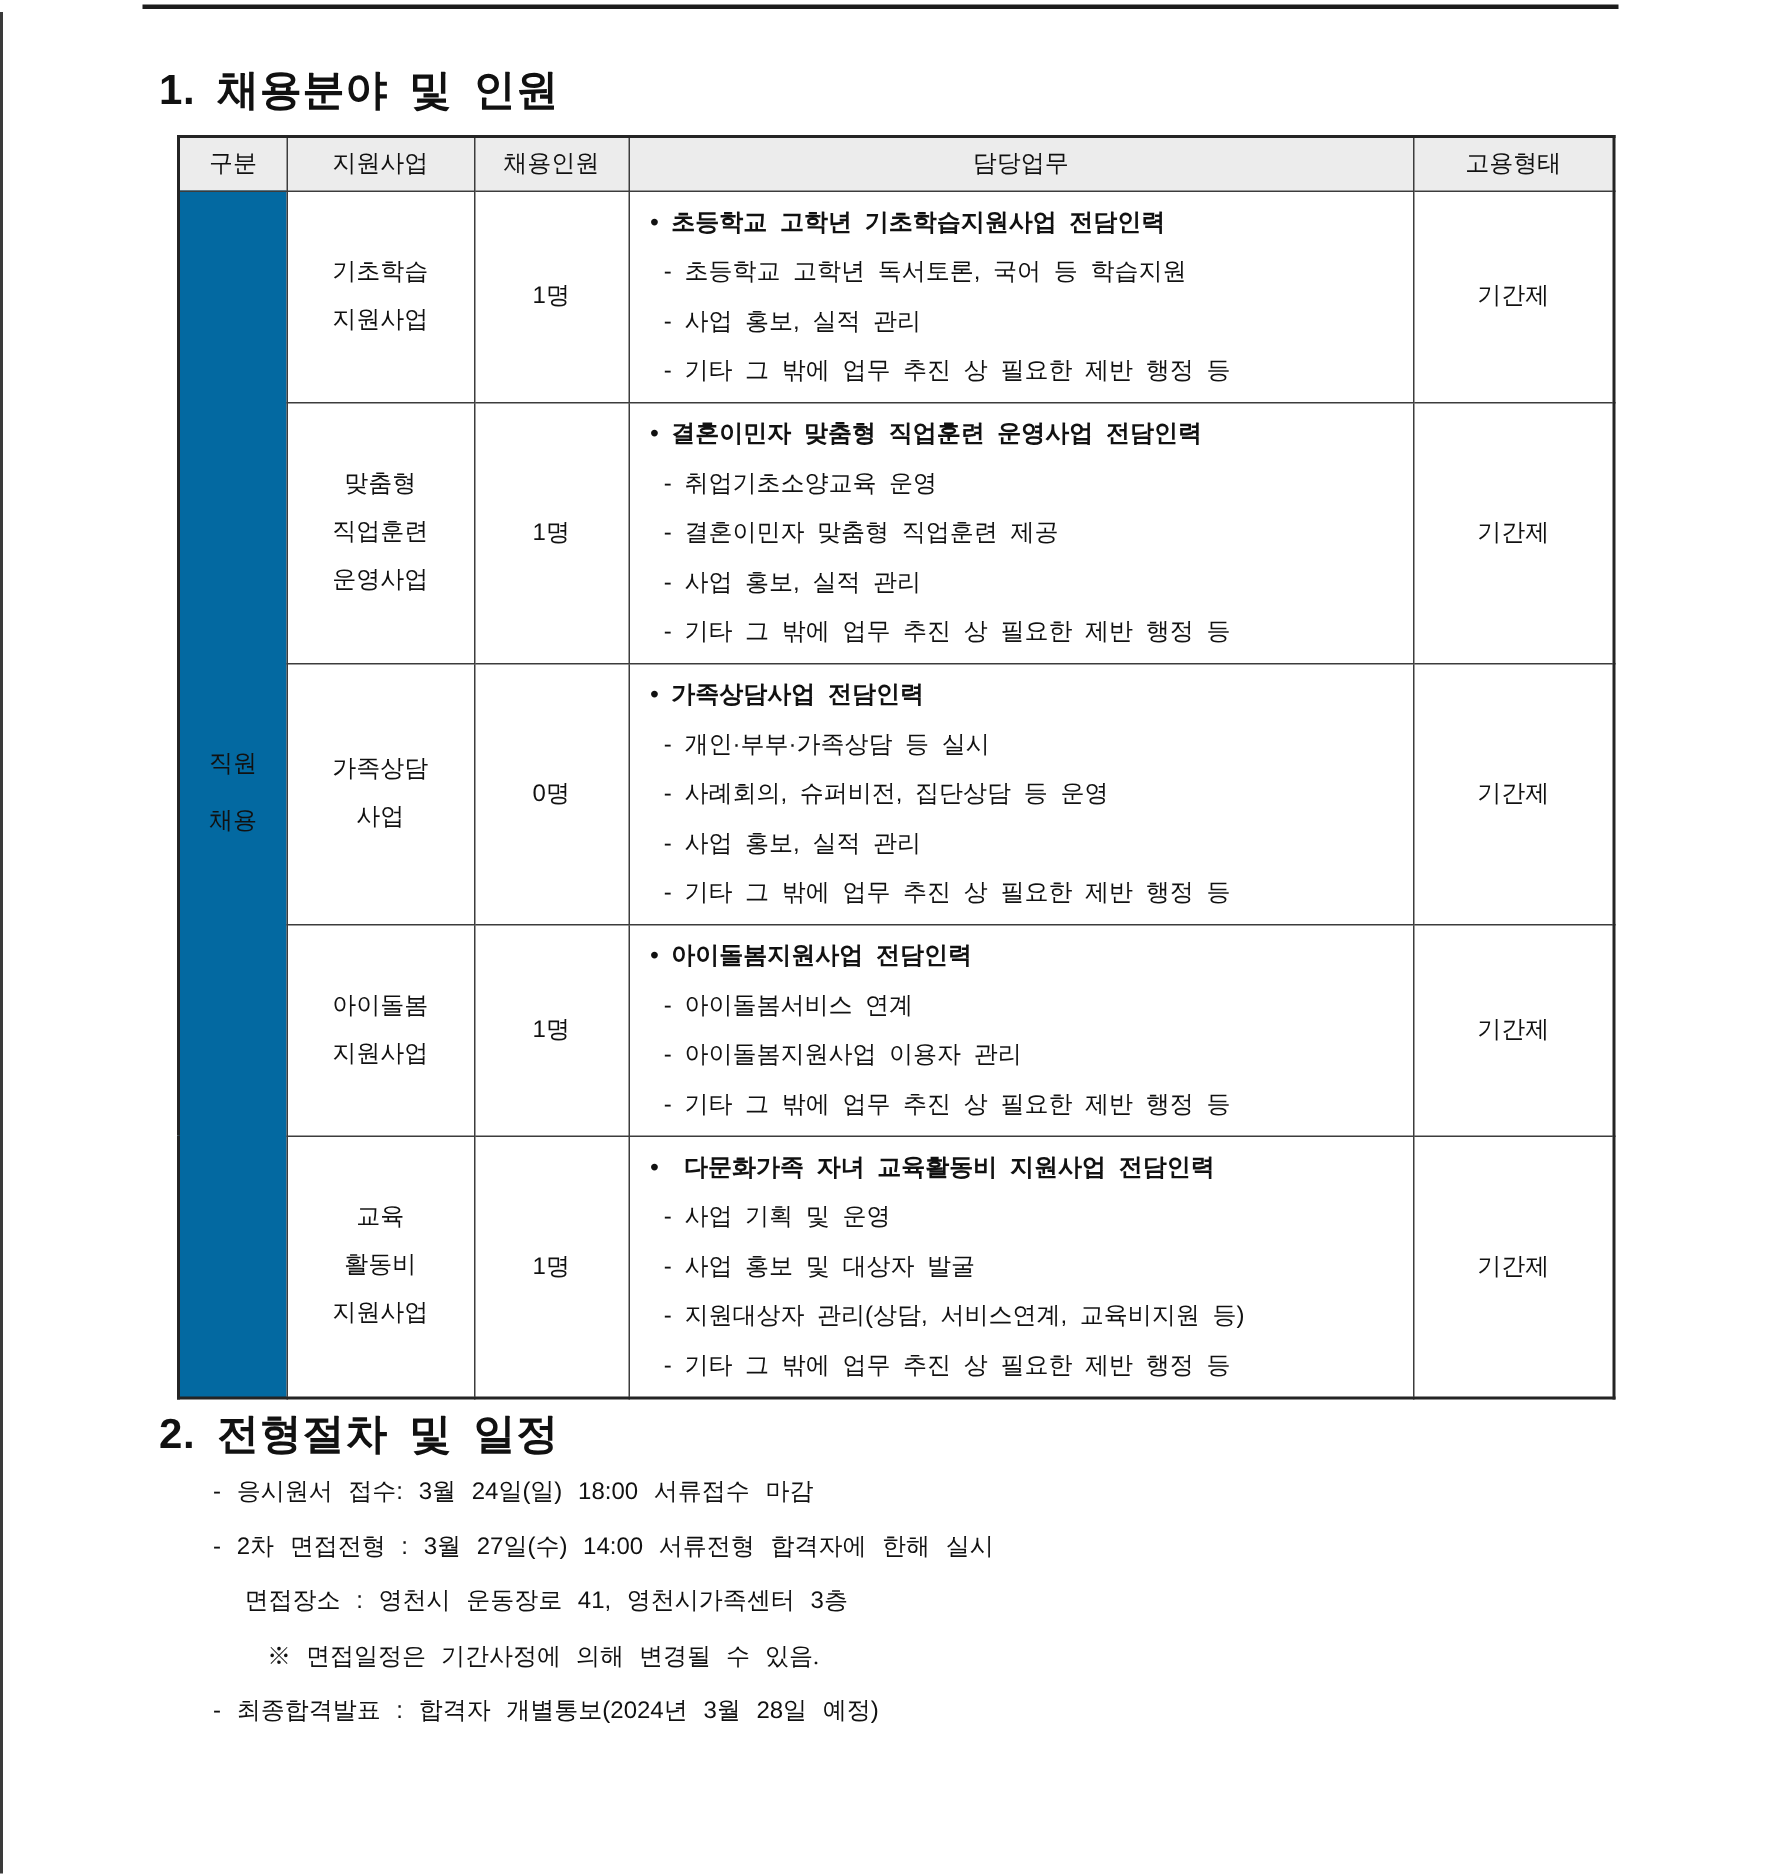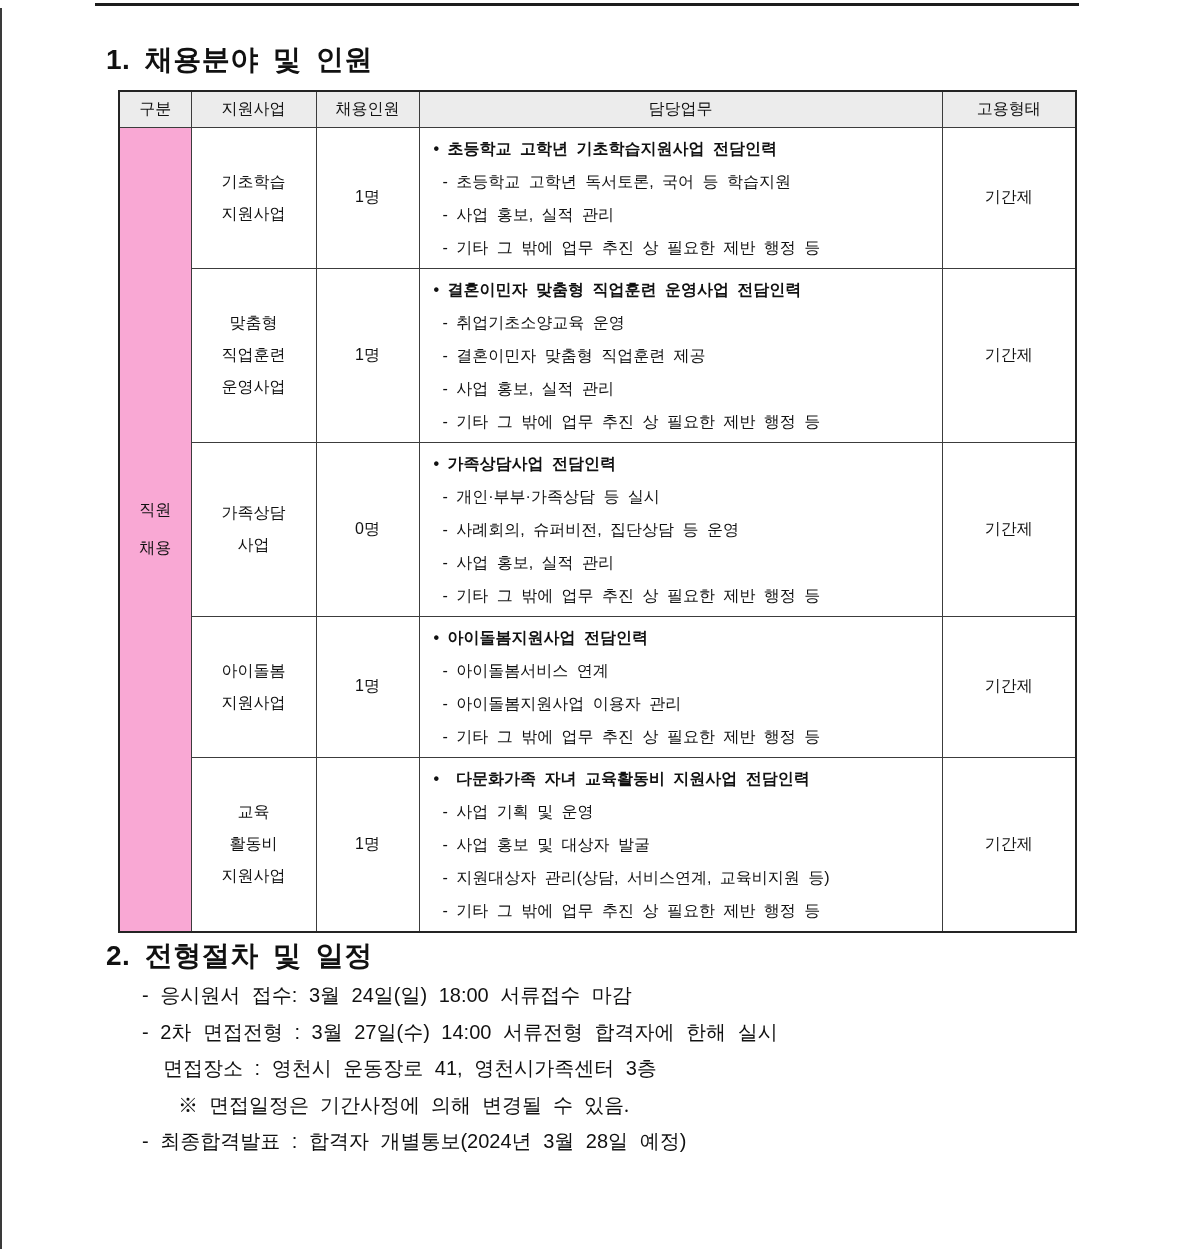--- a/index.html
+++ b/index.html
@@ -24,29 +24,29 @@
     border:2px solid #242424;
   }
   .recruit th,.recruit td{
     border:1.6px solid #3c3c3c;padding:0;vertical-align:middle;
     font-size:16px;font-weight:normal;word-spacing:4px;margin-top:34px;
   }
   .recruit thead tr{height:36px;}
   .recruit thead th{background:#ececec;text-align:center;}
   tr.h134{height:134px;}
   tr.h163{height:163px;}
-  td.group{background:#f9a8d4;text-align:center;white-space:pre-line;line-height:38px;}
+  td.group{background:#0369a1;text-align:center;white-space:pre-line;line-height:38px;}
   td.field{text-align:center;white-space:pre-line;line-height:32px;}
   td.count,td.emp{text-align:center;}
   td.duty{padding:4px 6px 4px 14px;}
   .duty-title{font-weight:bold;line-height:33px;white-space:pre-wrap;}
   .duty-item{line-height:33px;padding-left:9px;white-space:pre-wrap;}
 
   .schedule{
-    position:absolute;left:142px;top:977px;font-size:20px;word-spacing:6px;
+    position:absolute;left:142px;top:977px;font-size:16px;word-spacing:6px;
   }
   .schedule .item{line-height:36.6px;white-space:pre;}
   .schedule .indent-1{padding-left:21px;}
   .schedule .indent-2{padding-left:36px;font-family:Liberation Serif, serif;}
 </style>
 </head>
 <body>
 
 <div class="top-rule"></div>
 <div class="left-rule"></div>

